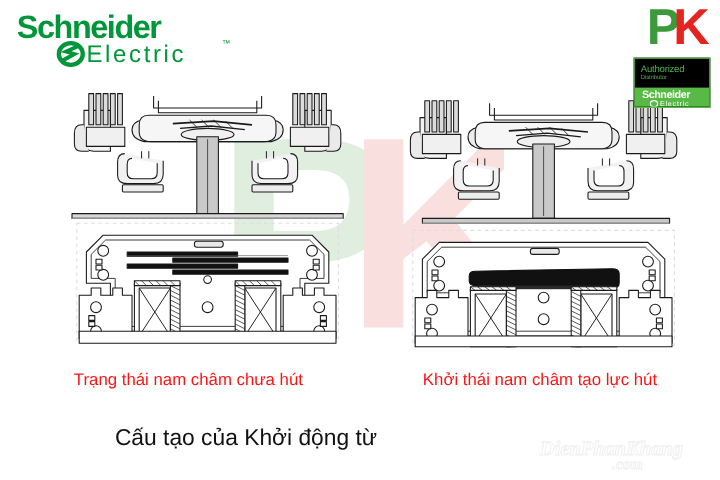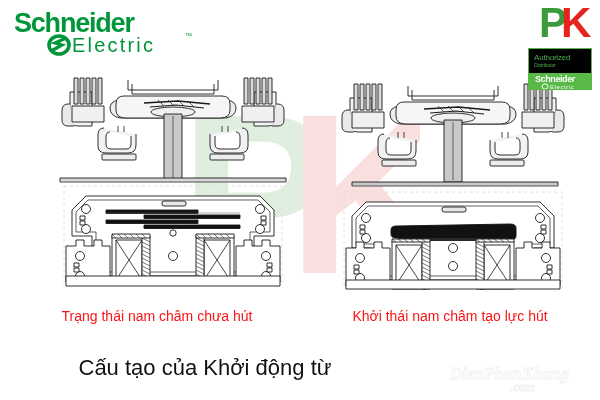--- a/index.html
+++ b/index.html
@@ -111,21 +111,21 @@
   #caption-left  { left: 12px;  width: 290px; }
   #caption-right { left: 305px; width: 290px; }
 
   #caption-main {
     position: absolute;
     left: 20px;
     top: 355px;
     width: 370px;
     text-align: center;
     color: #111111;
-    font-size: 22px;
+    font-size: 19px;
     z-index: 6;
     white-space: nowrap;
   }
 
   
   #site-watermark {
     position: absolute;
     left: 448px;
     top: 362px;
     width: 148px;

